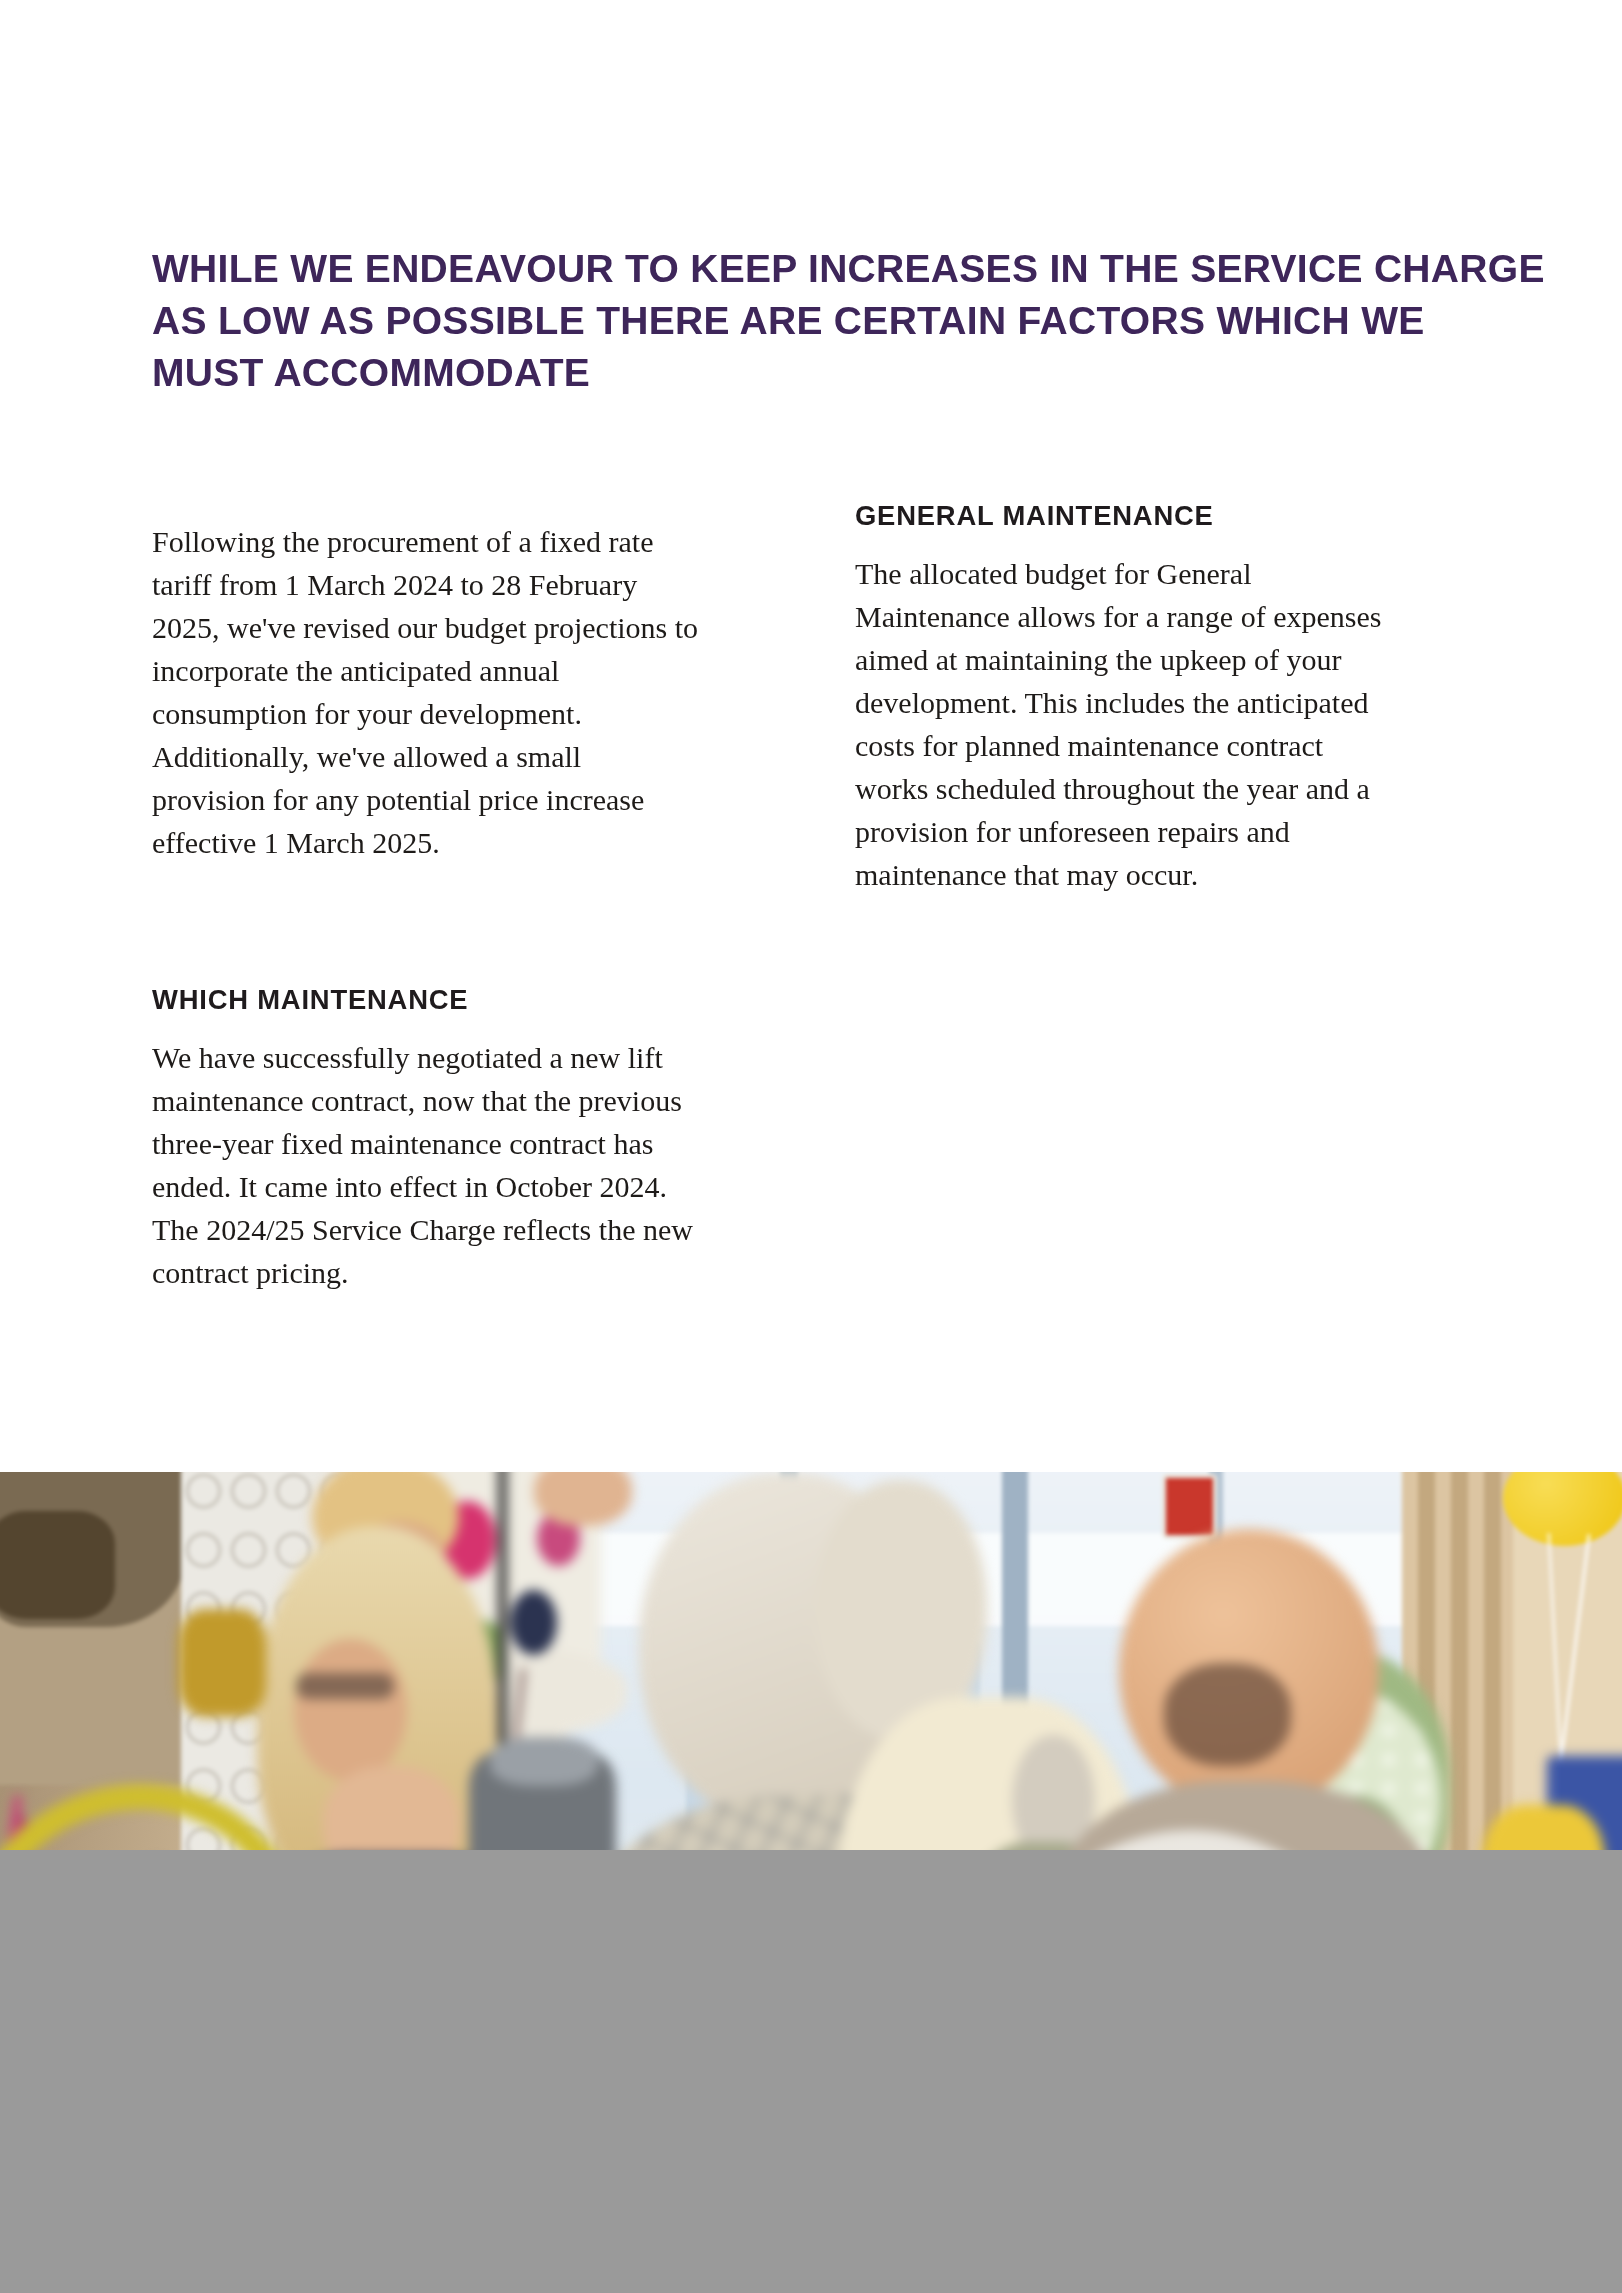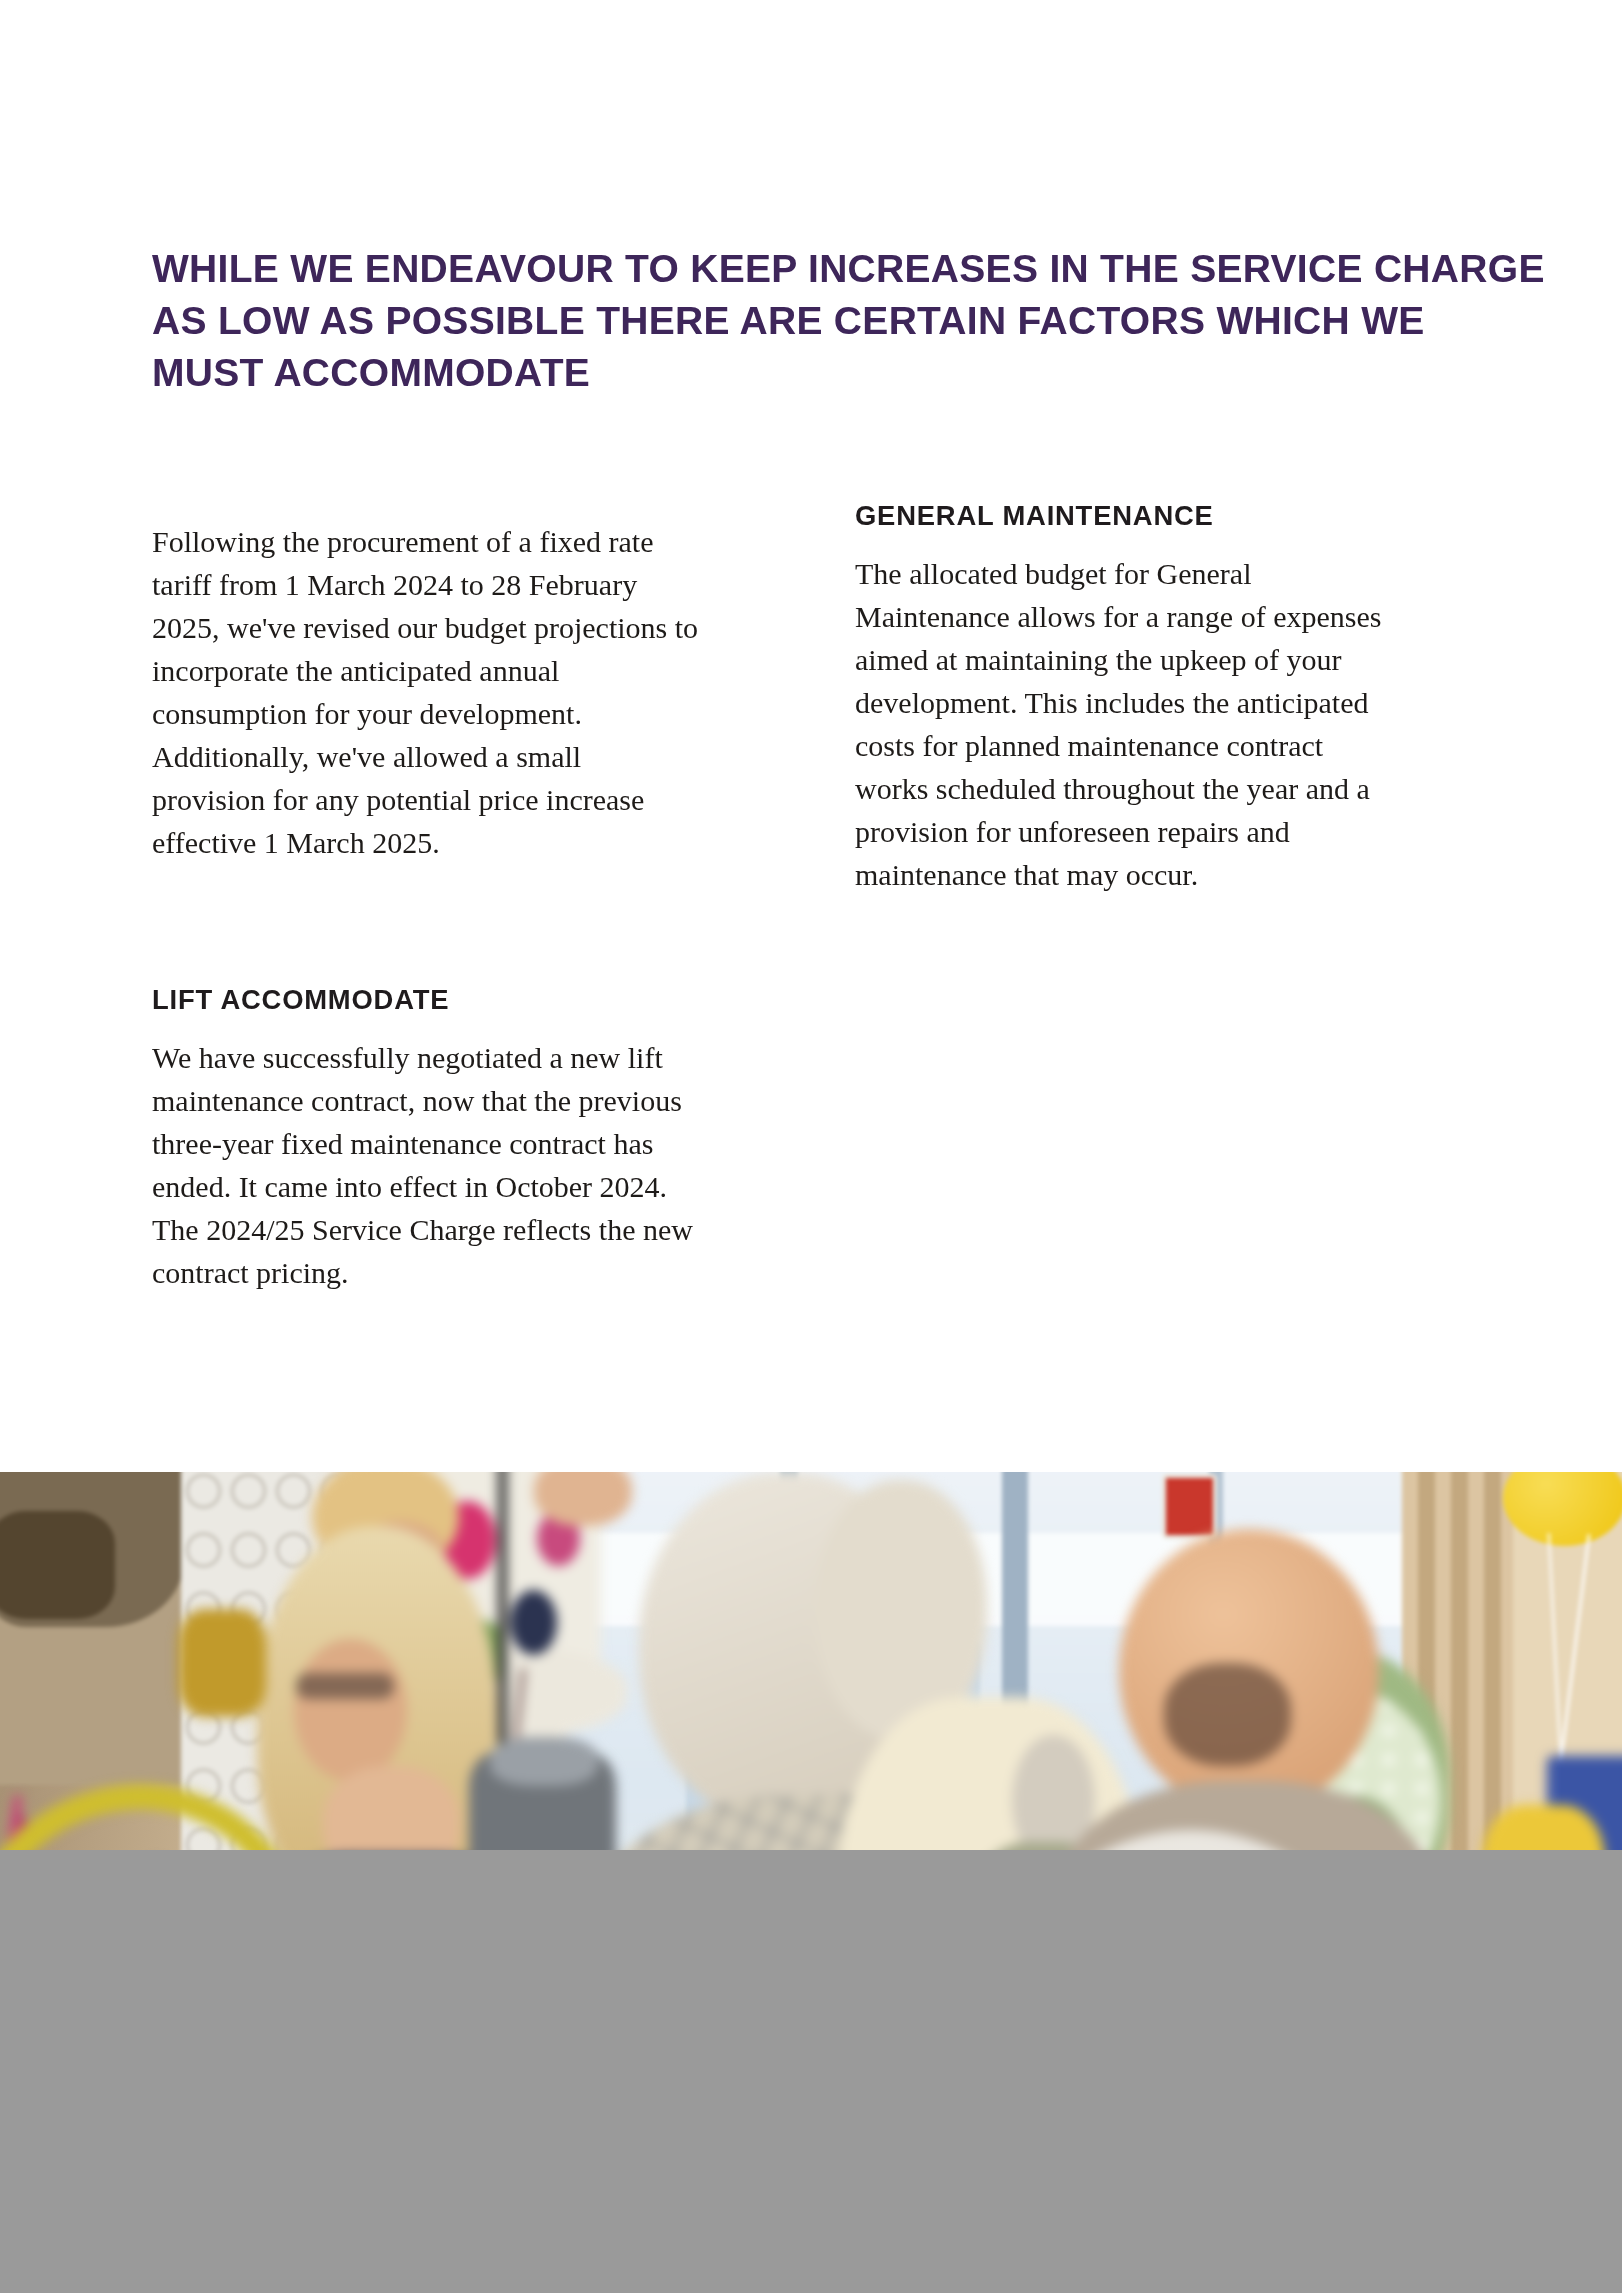--- a/index.html
+++ b/index.html
@@ -59,21 +59,21 @@
 Maintenance allows for a range of expenses
 aimed at maintaining the upkeep of your
 development. This includes the anticipated
 costs for planned maintenance contract
 works scheduled throughout the year and a
 provision for unforeseen repairs and
 maintenance that may occur.</p>
   </section>
 
   <section class="sec" id="sec-lift">
-    <h2>LIFT ACCOMMODATE</h2>
+    <h2>WHICH MAINTENANCE</h2>
     <p>We have successfully negotiated a new lift
 maintenance contract, now that the previous
 three-year fixed maintenance contract has
 ended. It came into effect in October 2024.
 The 2024/25 Service Charge reflects the new
 contract pricing.</p>
   </section>
 
   <div class="photo">
 

